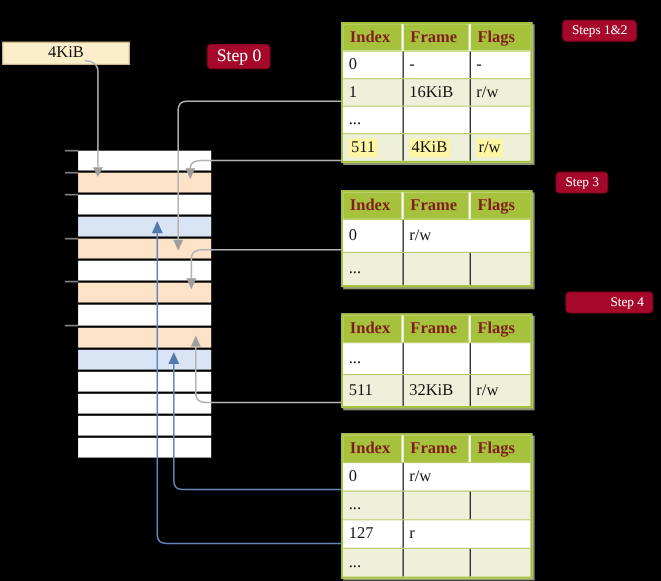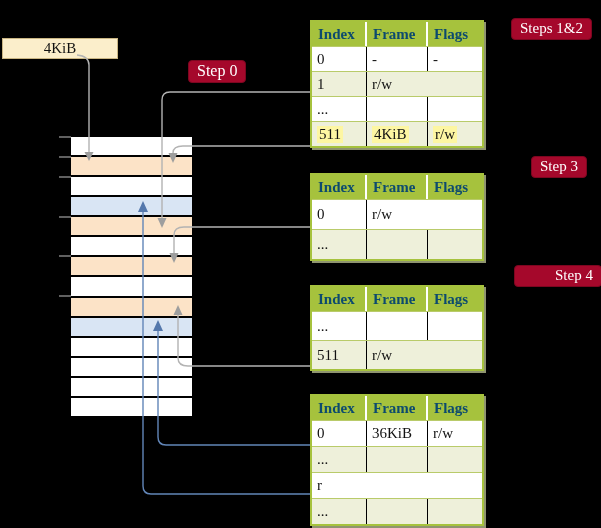--- a/index.html
+++ b/index.html
@@ -8,40 +8,40 @@
     font-family:"Liberation Serif","DejaVu Serif",serif;
   }
   
   .legend-box{
     position:absolute;left:2px;top:38px;width:116px;height:21px;
     background:#fbeecb;border:1px solid #c9b583;box-sizing:border-box;
     color:#111;font-size:15px;text-align:center;line-height:19px;
   }
   
   .steplabel{
-    position:absolute;background:#a5082b;color:#fff;font-size:15px;
+    position:absolute;background:#a5082b;color:#fff;font-size:12px;
     padding:1px 8px 2px 8px;border-radius:4px;border:1px solid #7d0620;white-space:nowrap;
   }
   
   .memcol{
     position:absolute;left:71px;top:137px;width:121px;height:279px;
     display:grid;grid-template-rows:repeat(14,1fr);row-gap:2px;
   }
   .memcell{width:100%;height:100%;}
   
   .overlay{position:absolute;left:0;top:0;z-index:5;}
   
   .ptable{
     position:absolute;left:310px;width:170px;background:#fff;
     border:2px solid #a6c23d;box-sizing:content-box;
     box-shadow:2px 2px 0 #8f9470;z-index:10;font-size:15px;color:#111;
   }
   .thead{display:grid;grid-template-columns:55px 61px 50px;background:#a6c23d;}
   .th{
-    height:24px;line-height:24px;padding-left:6px;color:#0c4a6e;font-weight:bold;
+    height:24px;line-height:24px;padding-left:6px;color:#7f1d1d;font-weight:bold;
     border-right:2px solid #fff;box-sizing:border-box;overflow:hidden;
   }
   .th:last-child{border-right:none;}
   .trow{
     display:grid;grid-template-columns:55px 61px 50px;height:var(--rh);
     border-top:1px solid #b9cb6a;background:#fff;
   }
   .trow.alt{background:#eef0da;}
   .td{
     padding-left:5px;border-right:1px solid #000;box-sizing:border-box;
@@ -52,23 +52,23 @@
 </style>
 </head>
 <body>
 
 <div class="canvas">
 
   <div class="legend-box">
     <span>4KiB</span>
   </div>
 
-  <div class="steplabel" style="left:188px;top:40px;font-size:16px;margin-top:20px;">Step 0</div>
+  <div class="steplabel" style="left:188px;top:40px;font-size:16px;">Step 0</div>
   <div class="steplabel" style="left:511px;top:18px;">Steps 1&amp;2</div>
-  <div class="steplabel" style="left:531px;top:156px;">Step 3</div>
+  <div class="steplabel" style="left:505px;top:156px;">Step 3</div>
   <div class="steplabel" style="left:514px;top:265px;padding-left:40px;">Step 4</div>
 
   <div class="memcol">
     <div class="memcell" style="background: rgb(255, 255, 255);"></div>
     <div class="memcell" style="background: rgb(252, 227, 199);"></div>
     <div class="memcell" style="background: rgb(255, 255, 255);"></div>
     <div class="memcell" style="background: rgb(217, 229, 244);"></div>
     <div class="memcell" style="background: rgb(252, 227, 199);"></div>
     <div class="memcell" style="background: rgb(255, 255, 255);"></div>
     <div class="memcell" style="background: rgb(252, 227, 199);"></div>
@@ -123,20 +123,21 @@
       <div class="th">Frame</div>
       <div class="th">Flags</div>
     </div>
     <div class="trow">
       <div class="td">0</div>
       <div class="td">-</div>
       <div class="td">-</div>
     </div>
     <div class="trow alt">
       <div class="td">1</div>
+      <div class="td">16KiB</div>
       <div class="td">r/w</div>
     </div>
     <div class="trow">
       <div class="td">...</div>
       <div class="td"></div>
       <div class="td"></div>
     </div>
     <div class="trow alt">
       <div class="td">
           <span class="hl">511</span>
@@ -173,41 +174,42 @@
       <div class="th">Frame</div>
       <div class="th">Flags</div>
     </div>
     <div class="trow">
       <div class="td">...</div>
       <div class="td"></div>
       <div class="td"></div>
     </div>
     <div class="trow alt">
       <div class="td">511</div>
+      <div class="td">32KiB</div>
       <div class="td">r/w</div>
     </div>
   </div>
 
   <div class="ptable" style="top:394px;--rh:25px;">
     <div class="thead">
       <div class="th">Index</div>
       <div class="th">Frame</div>
       <div class="th">Flags</div>
     </div>
     <div class="trow">
       <div class="td">0</div>
-      <div class="td">36KiB</div>
-      <div class="td">r/w</div>
-    </div>
-    <div class="trow alt">
-      <div class="td">...</div>
-      <div class="td"></div>
-      <div class="td"></div>
-    </div>
-    <div class="trow">
+      <div class="td">r/w</div>
+    </div>
+    <div class="trow alt">
+      <div class="td">...</div>
+      <div class="td"></div>
+      <div class="td"></div>
+    </div>
+    <div class="trow">
+      <div class="td">127</div>
       <div class="td">r</div>
     </div>
     <div class="trow alt">
       <div class="td">...</div>
       <div class="td"></div>
       <div class="td"></div>
     </div>
   </div>
 
 </div>

